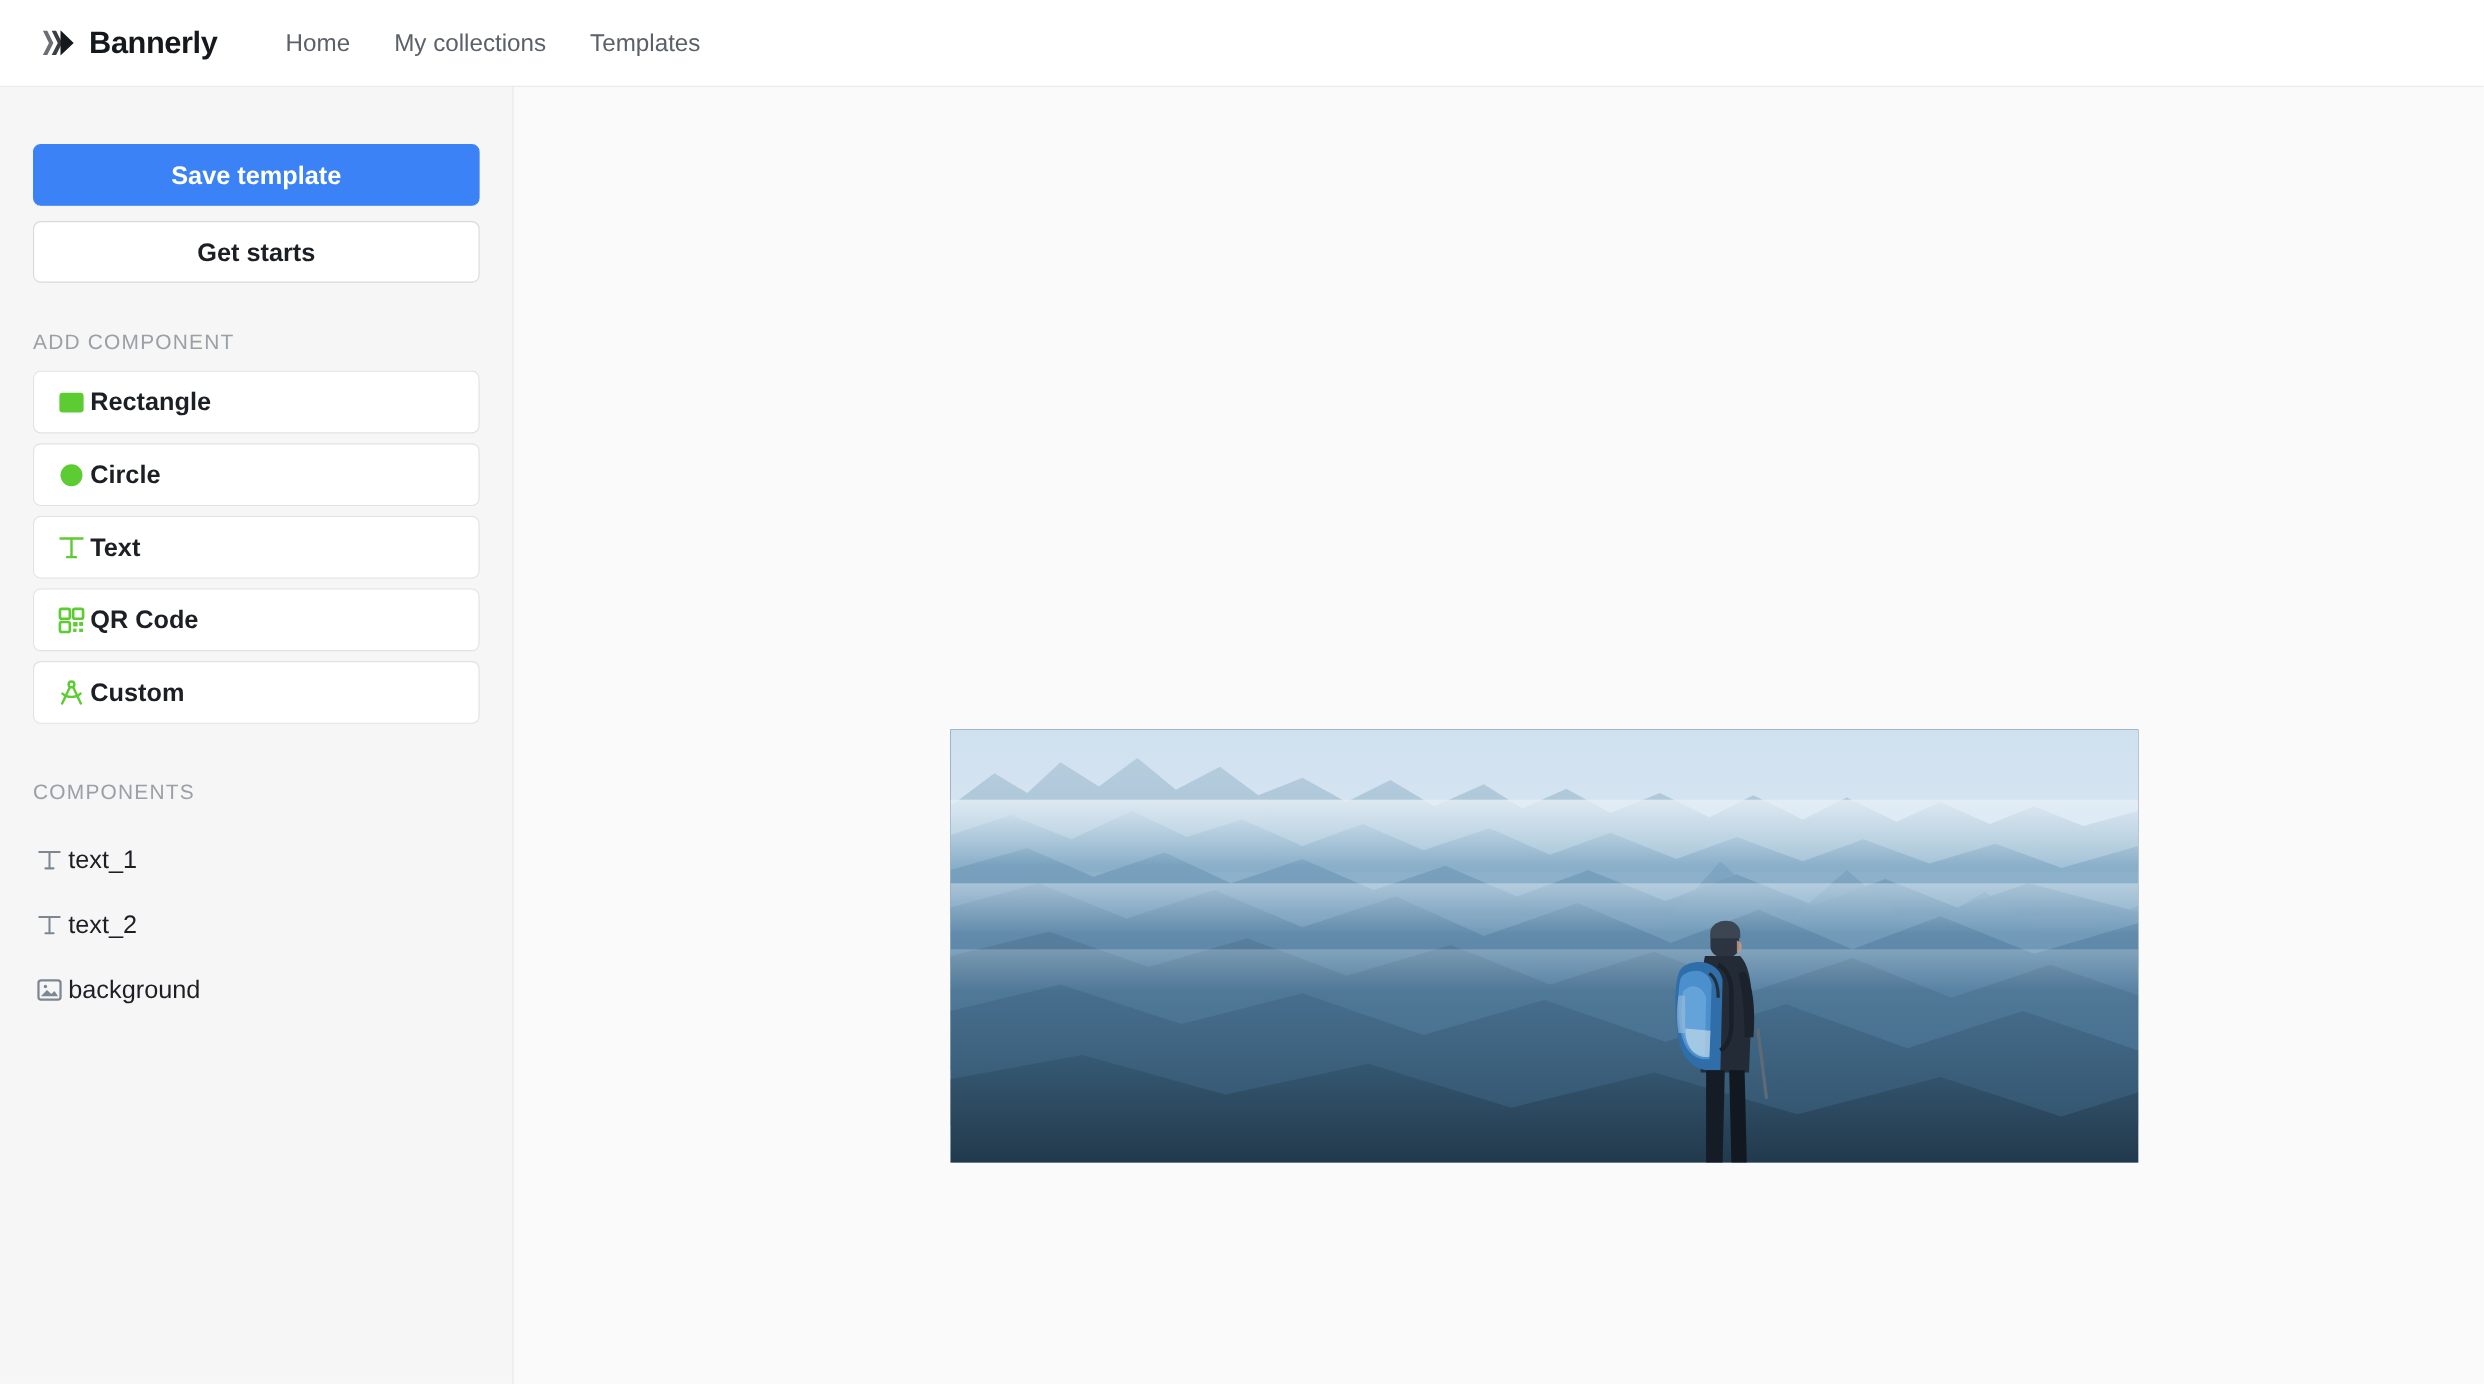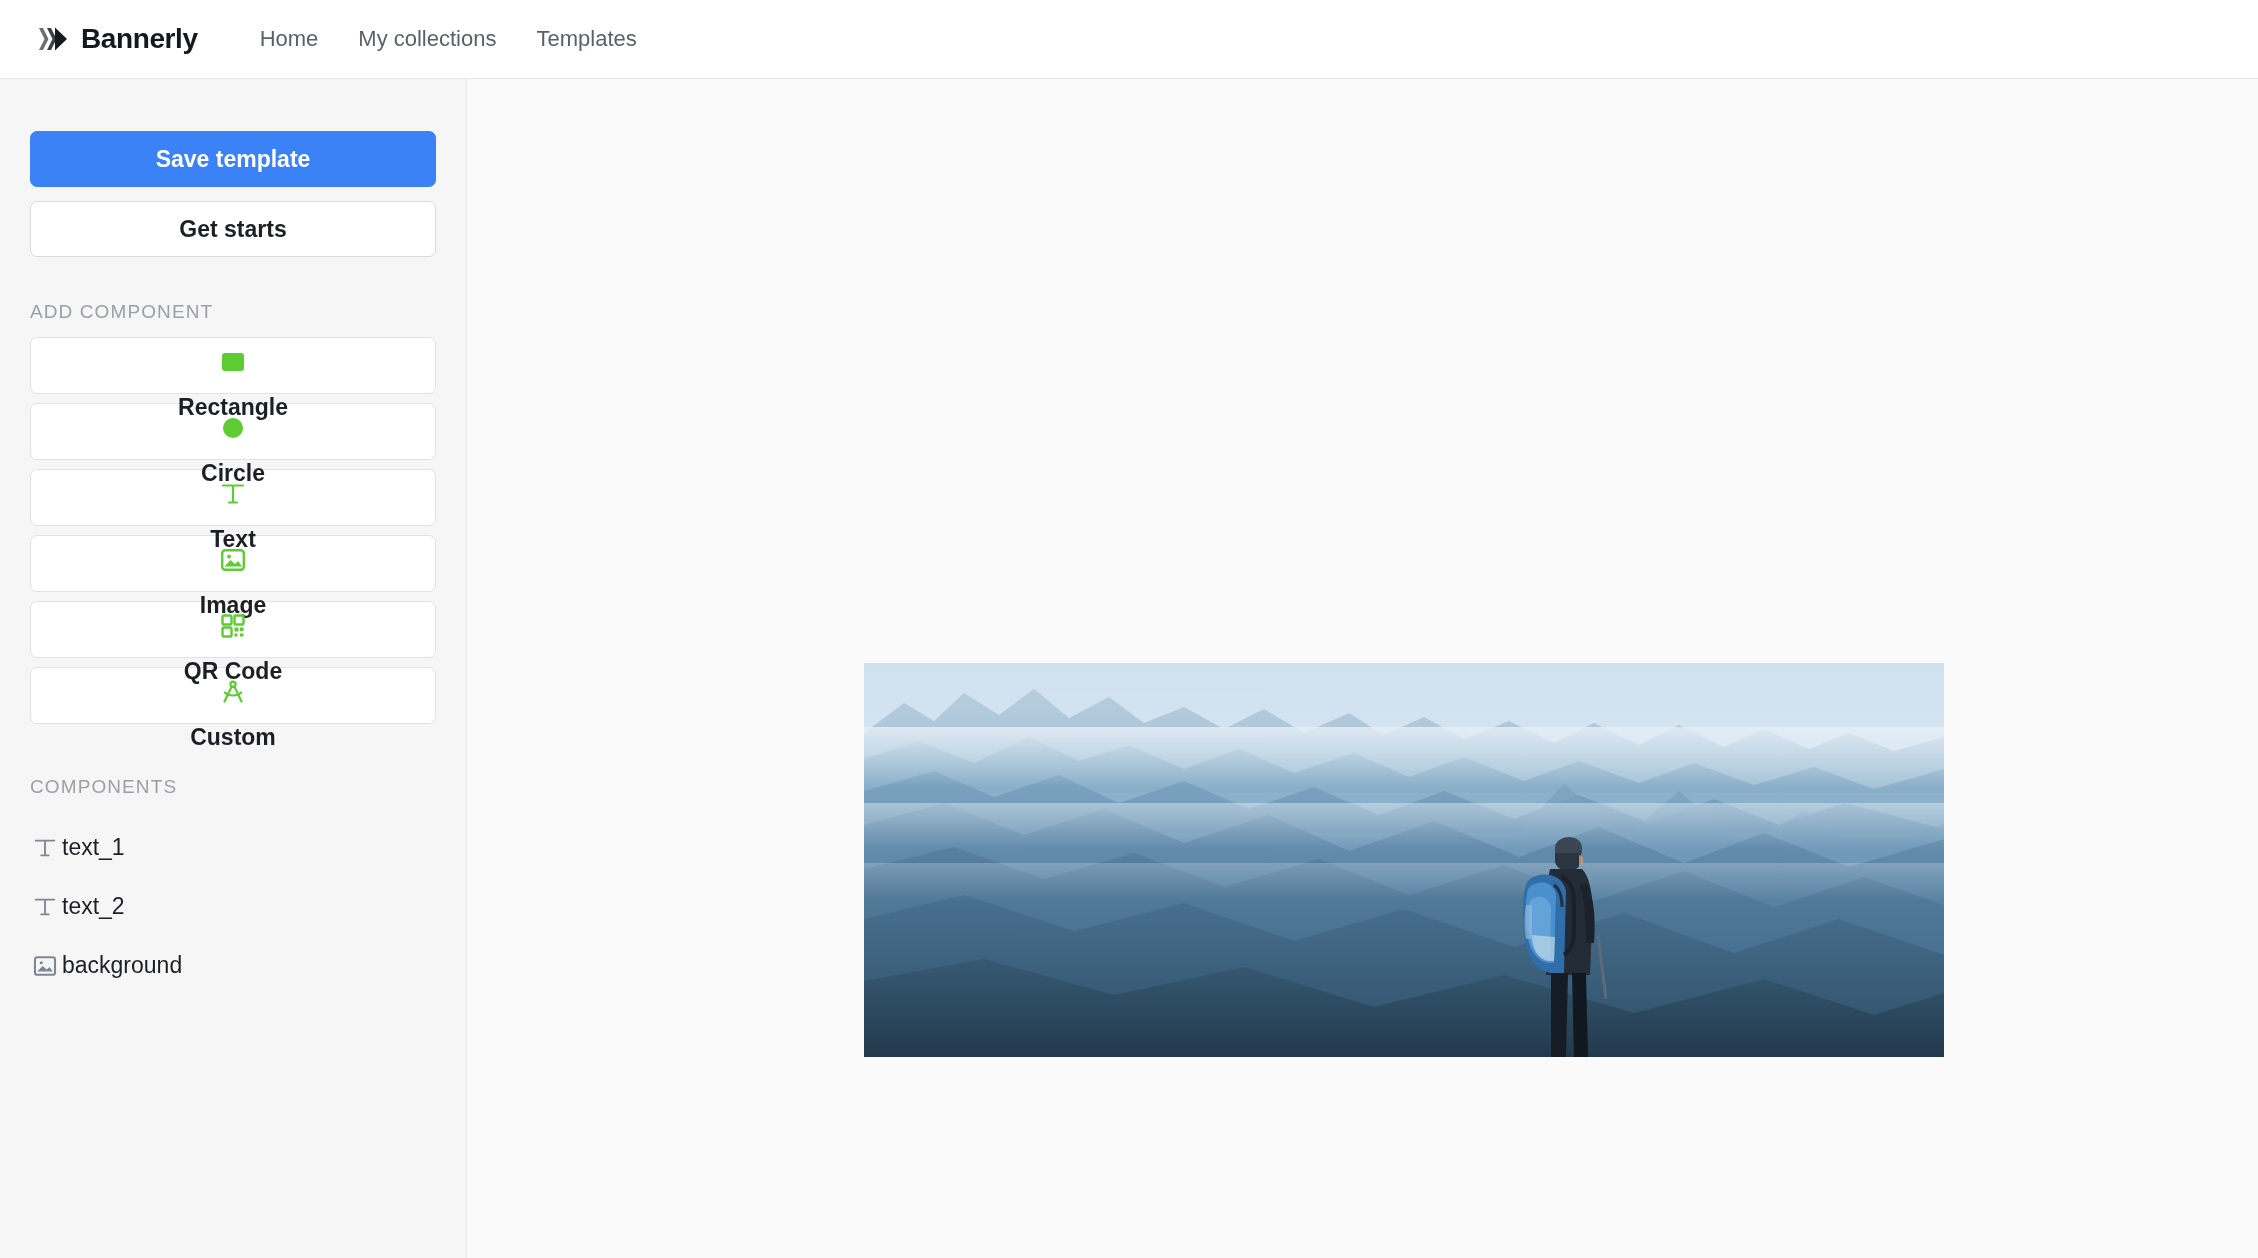--- a/index.html
+++ b/index.html
@@ -87,31 +87,30 @@
     font-size: 19px;
     letter-spacing: 1.1px;
     color: #9aa0a6;
     margin: 44px 0 14px 0;
     text-transform: uppercase;
   }
 
   .comp-btn {
     display: flex;
     align-items: center;
-    gap: 18px;
+    gap: 3px;
     width: 100%;
     height: 57px;
     background: #ffffff;
     border: 1px solid #e2e2e5;
     border-radius: 7px;
     margin-bottom: 9px;
     padding: 10px 20px;
     cursor: pointer;
     font-family: inherit;
-    flex-direction: column;
   }
   .comp-btn .ico { width: 28px; height: 28px; flex: none; display: block; }
   .comp-btn .lbl { font-size: 23px; font-weight: bold; color: #1c1f23; }
 
   .comp-head {
     display: flex;
     align-items: center;
     margin: 50px 0 18px 0;
   }
   .comp-head .section-label { margin: 0; }
@@ -210,28 +209,20 @@
       <span class="lbl">Circle</span>
     </button>
 
     <button class="comp-btn">
       <svg class="ico" viewBox="0 0 28 28">
         <path d="M4 5.5 H24 M14 5.5 V22.5 M10 22.5 H18" stroke="#5ccc32" stroke-width="2.2" fill="none" stroke-linecap="round"></path>
       </svg>
       <span class="lbl">Text</span>
     </button>
 
-    <button class="comp-btn">
-      <svg class="ico" viewBox="0 0 28 28">
-        <rect x="3.2" y="4.2" width="21.6" height="19.6" rx="3" fill="none" stroke="#5ccc32" stroke-width="2.4"></rect>
-        <circle cx="10" cy="10.5" r="1.9" fill="#5ccc32"></circle>
-        <path d="M5.5 20.5 L11.5 14 L16 18 L19 15 L23 20.5 Z" fill="#5ccc32"></path>
-      </svg>
-      <span class="lbl">Image</span>
-    </button>
 
     <button class="comp-btn">
       <svg class="ico" viewBox="0 0 28 28">
         <rect x="3.5" y="3.5" width="9" height="9" rx="1.6" fill="none" stroke="#5ccc32" stroke-width="2.4"></rect>
         <rect x="15.5" y="3.5" width="9" height="9" rx="1.6" fill="none" stroke="#5ccc32" stroke-width="2.4"></rect>
         <rect x="3.5" y="15.5" width="9" height="9" rx="1.6" fill="none" stroke="#5ccc32" stroke-width="2.4"></rect>
         <rect x="15.5" y="15.5" width="4" height="4" fill="#5ccc32"></rect>
         <rect x="21" y="15.5" width="3.5" height="3.5" fill="#5ccc32"></rect>
         <rect x="15.5" y="21.5" width="3" height="3" fill="#5ccc32"></rect>
         <rect x="21" y="21.5" width="3.5" height="3" fill="#5ccc32"></rect>

